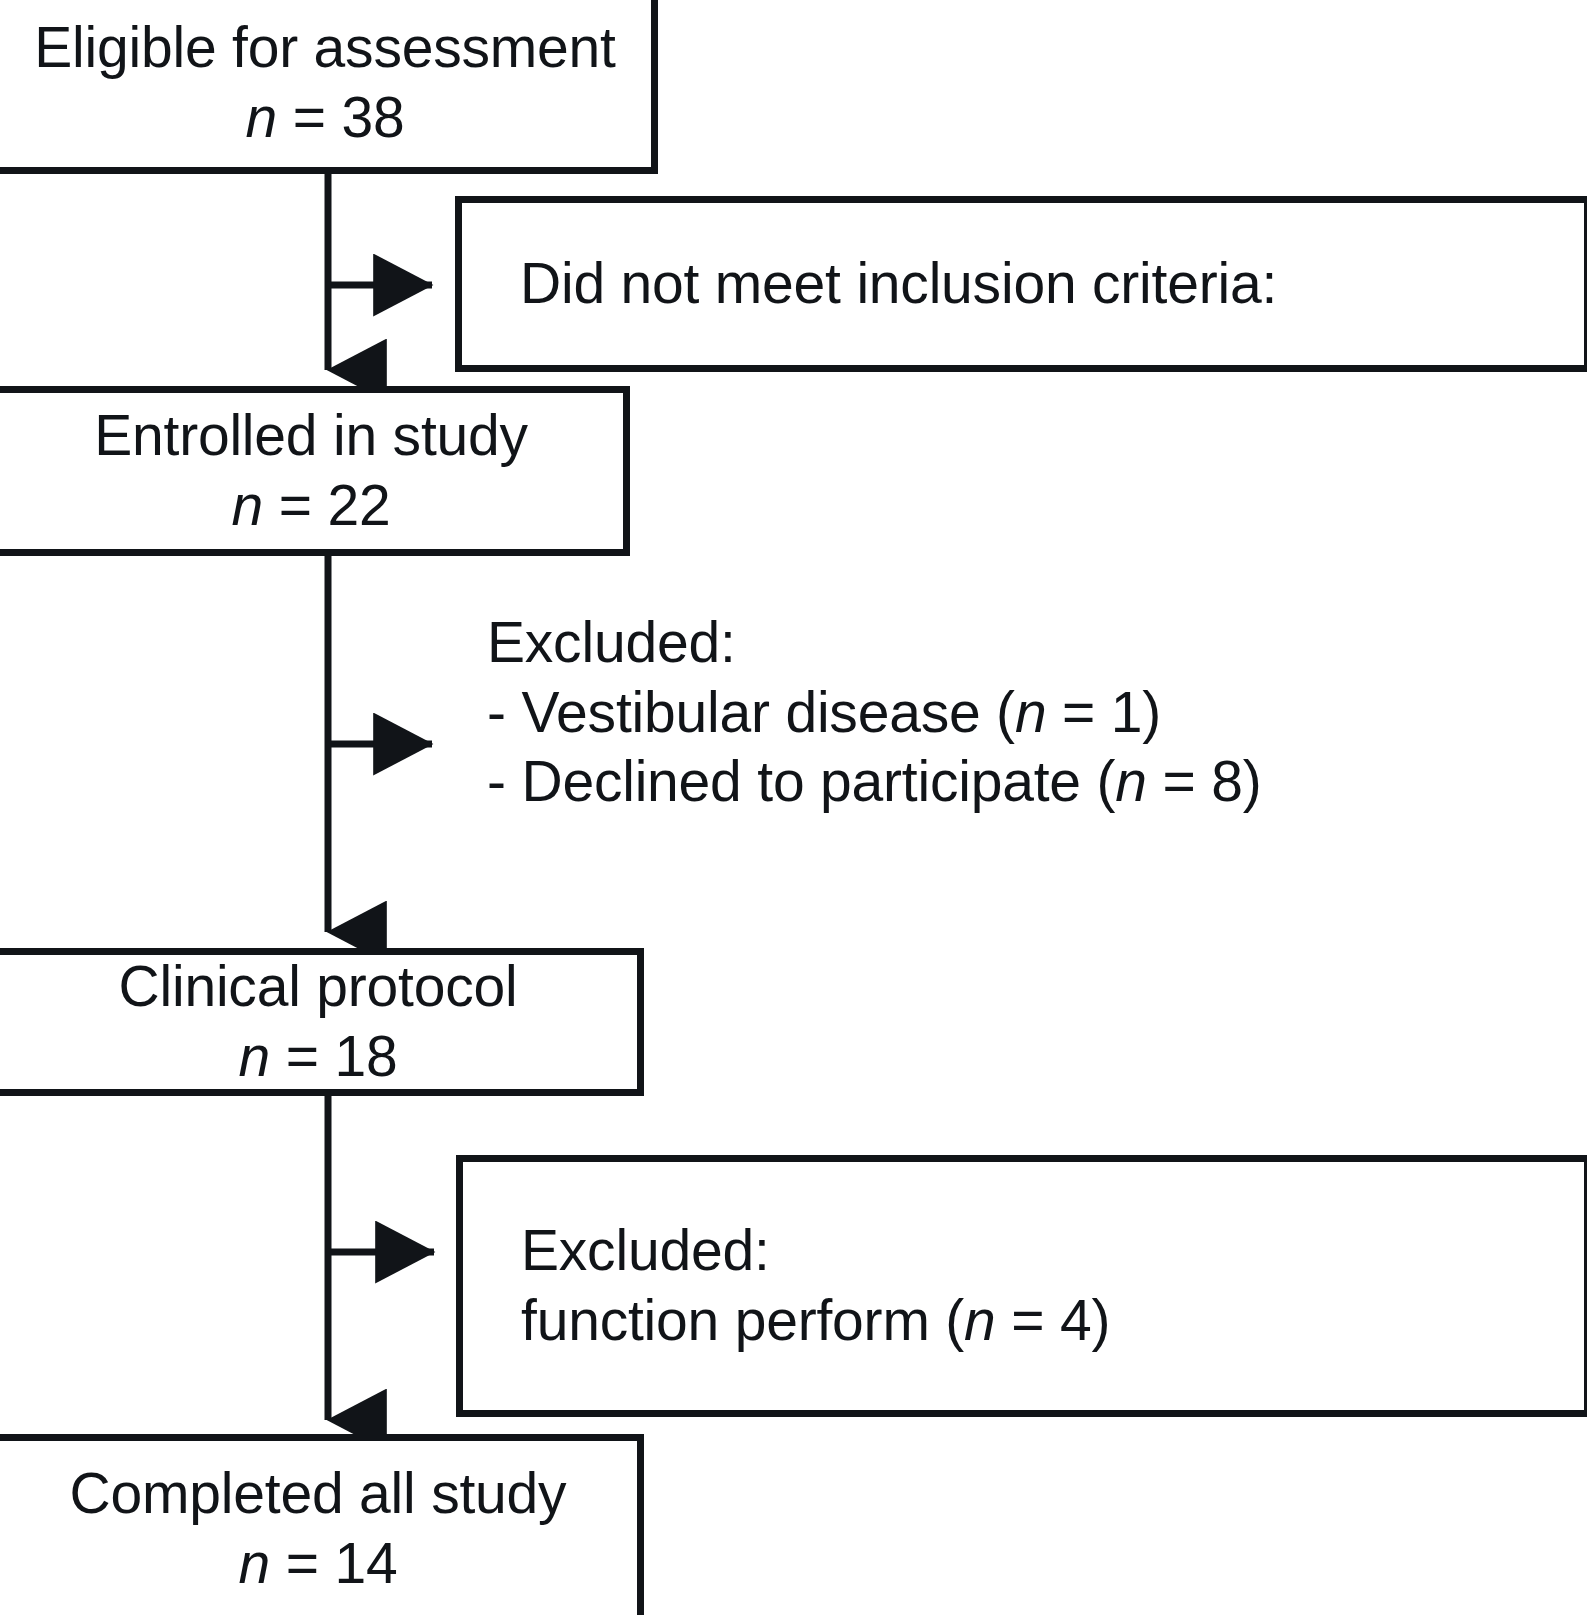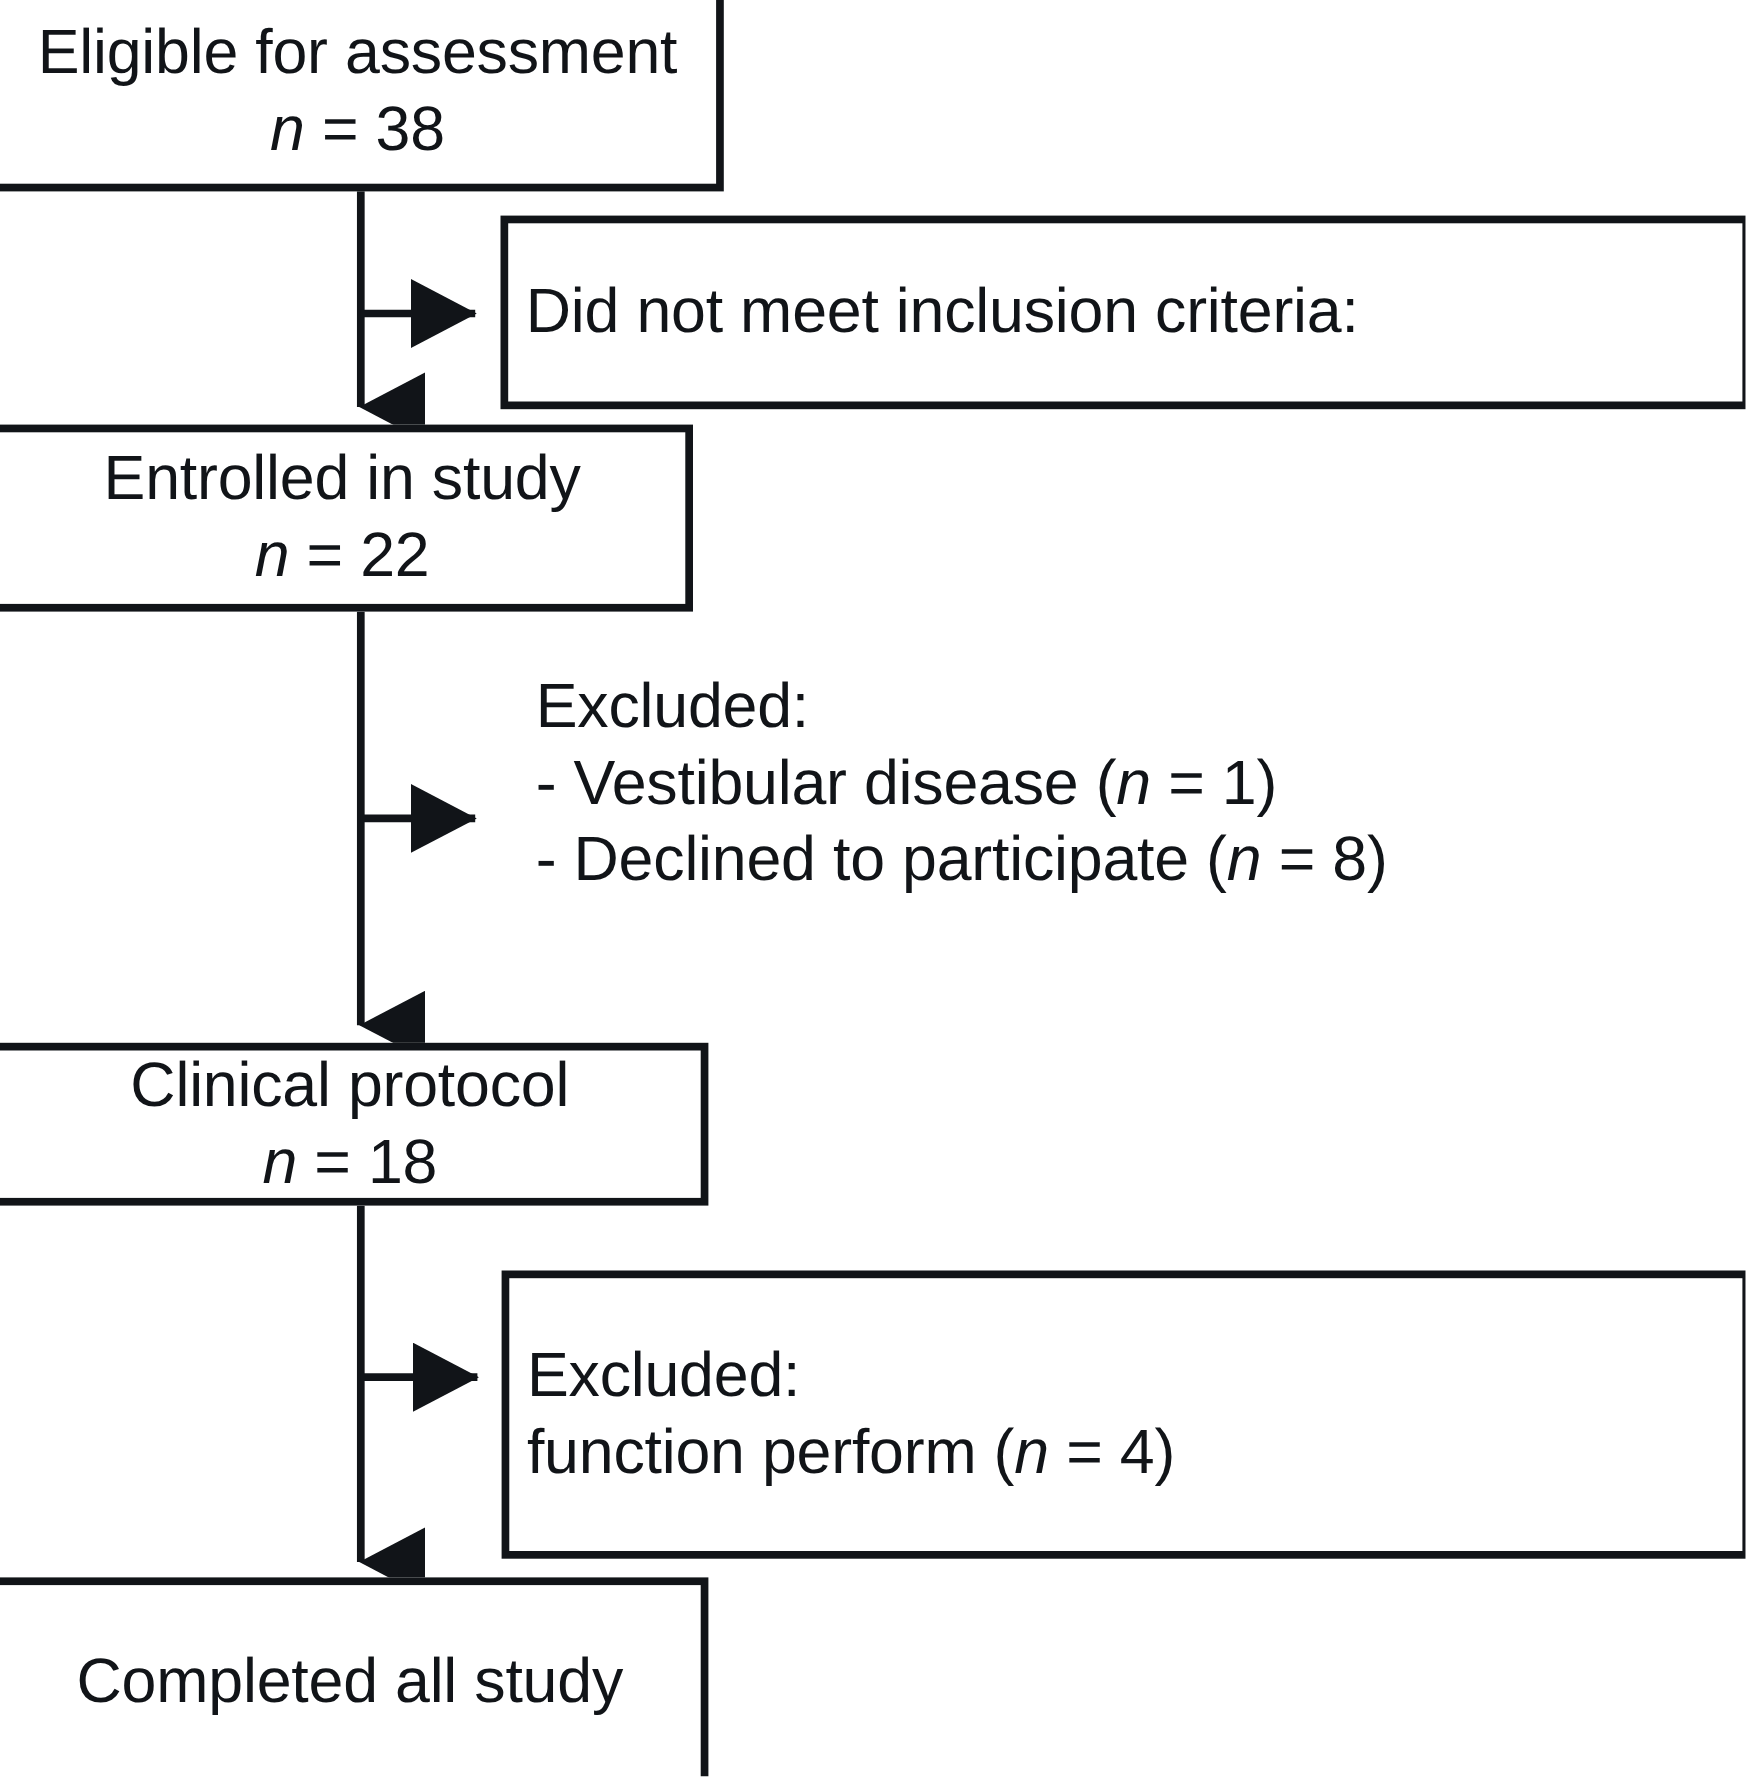--- a/index.html
+++ b/index.html
@@ -40,21 +40,21 @@
   .node-left {
     text-align: left;
   }
   .line {
     display: block;
     font-size: 57px;
     line-height: 1.22;
     white-space: nowrap;
     letter-spacing: -0.2px;
   }
-  .pad-left { padding-left: 16px; }
+  .pad-left { padding-left: 26px; margin-left: 32px; }
   .pad-center { padding: 0 14px; text-align: center; }
   .ital { font-style: italic; }
   .eq { font-style: normal; }
   
   #node-eligible    { left: -8px;  top: -8px;    width: 666px;  height: 182px; }
   #node-noinclusion { left: 455px; top: 196px;   width: 1136px; height: 176px; }
   #node-enrolled    { left: -8px;  top: 386px;   width: 638px;  height: 170px; }
   #node-clinical    { left: -8px;  top: 948px;   width: 652px;  height: 148px; }
   #node-excluded2   { left: 456px; top: 1155px;  width: 1135px; height: 262px; }
   #node-completed   { left: -8px;  top: 1434px;  width: 652px;  height: 190px; }
@@ -119,15 +119,16 @@
     <span class="line pad-center"><i class="ital">n</i><span>&nbsp;</span><span class="eq">=</span><span>&nbsp;</span><span>18</span></span>
   </div>
 
   <div class="node node-left" id="node-excluded2">
     <span class="line pad-left">Excluded:</span>
     <span class="line pad-left"><span>function perform (</span><i class="ital">n</i><span>&nbsp;</span><span class="eq">=</span><span>&nbsp;</span><span>4</span><span>)</span></span>
   </div>
 
   <div class="node node-center" id="node-completed">
     <span class="line pad-center">Completed all study</span>
+    <span class="line pad-center"><i class="ital">n</i><span>&nbsp;</span><span class="eq">=</span><span>&nbsp;</span><span>14</span></span>
   </div>
 
 </div>
 
 </body></html>

